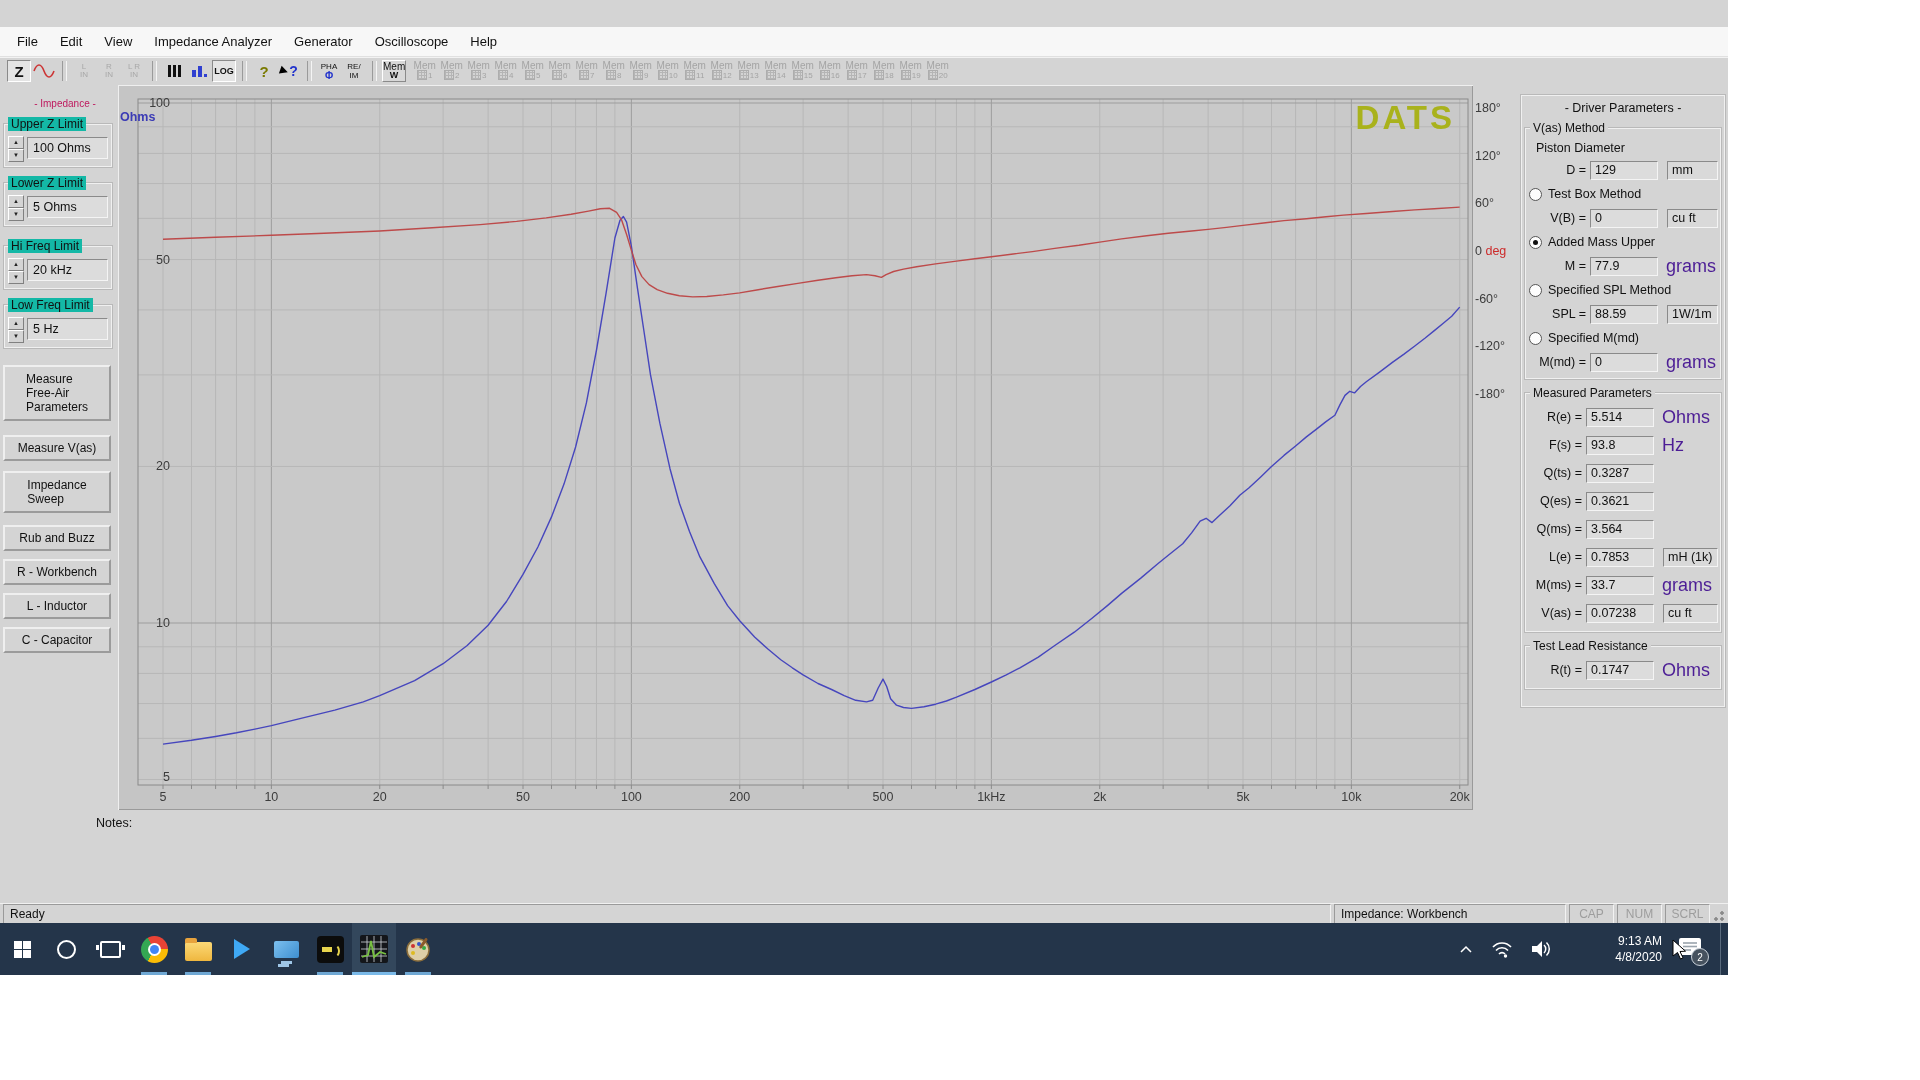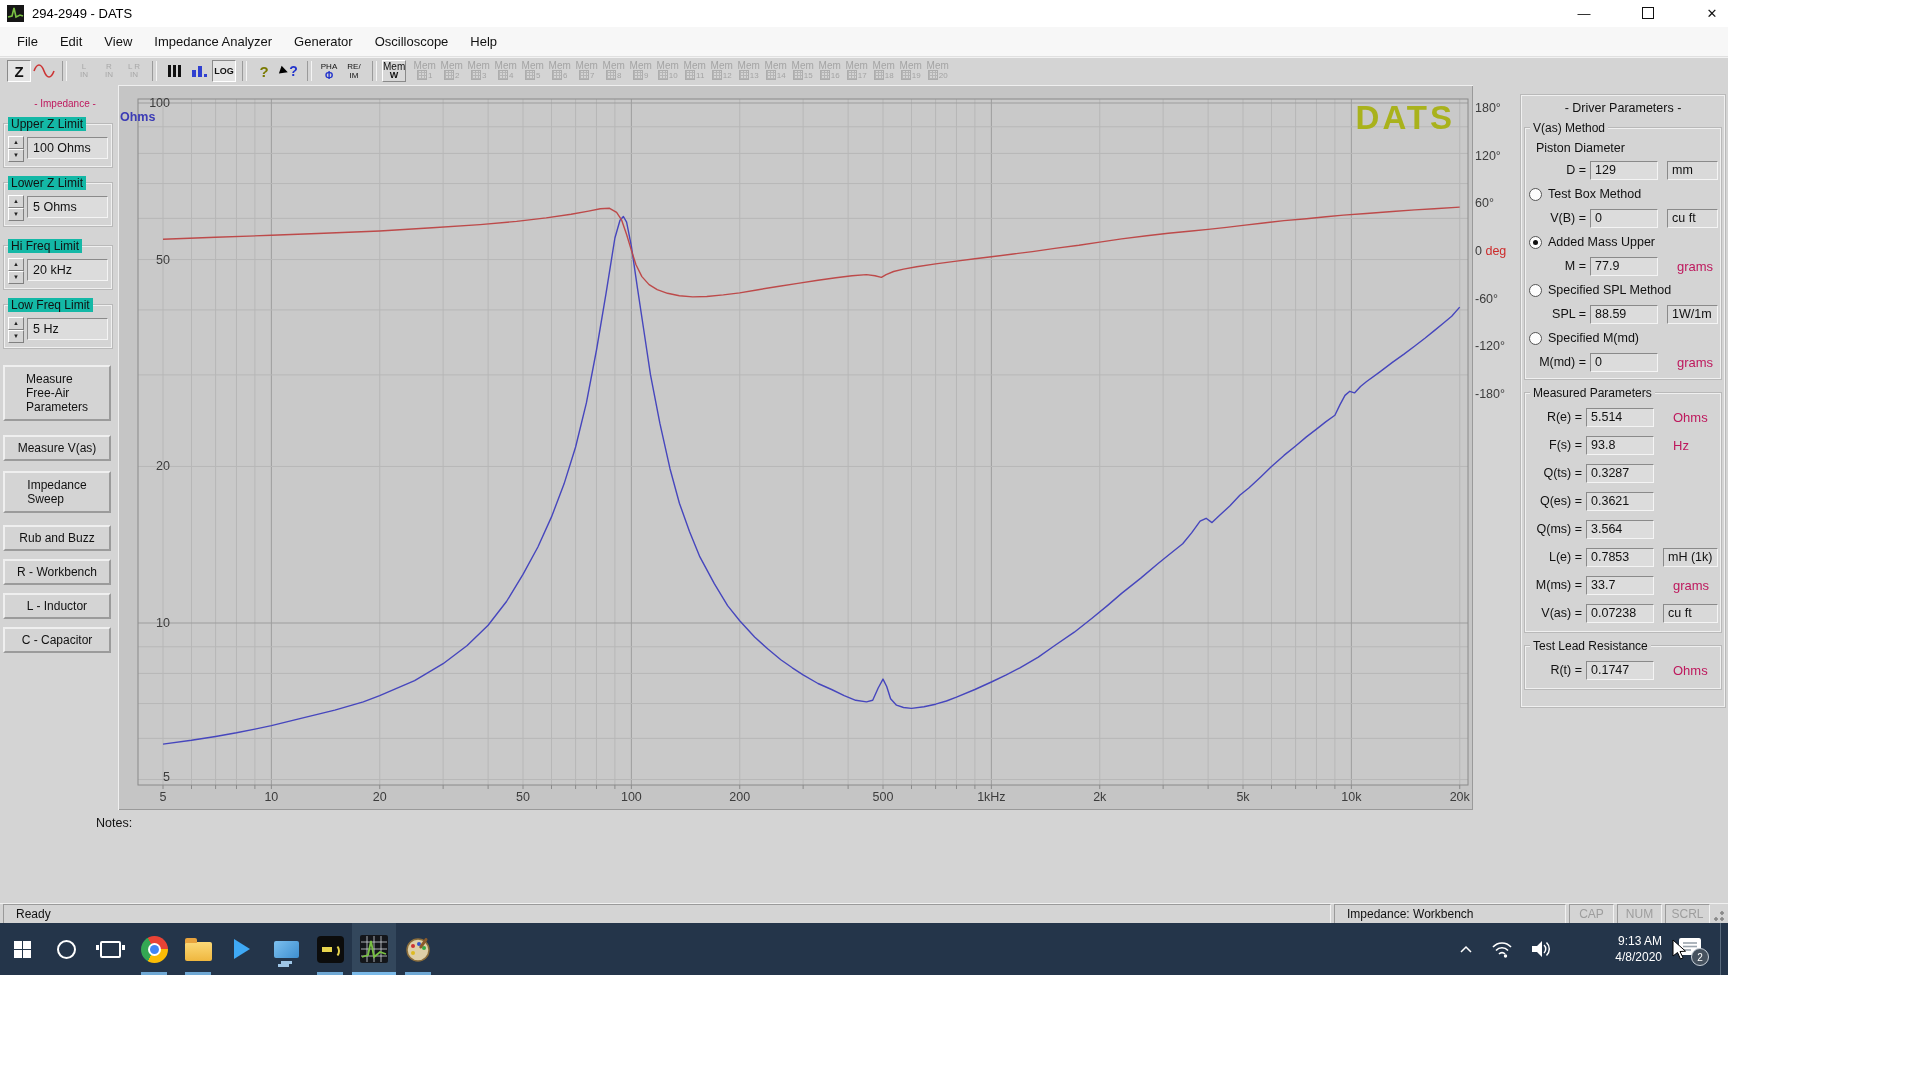--- a/index.html
+++ b/index.html
@@ -79,32 +79,32 @@
     margin-top:12px;padding:10px 3px 5px 3px;}
   .fs-legend{position:absolute;top:-7px;left:5px;background:#d4d4d4;padding:0 3px;font-size:12px;color:#111;white-space:nowrap;}
   .prow{display:flex;align-items:center;height:24px;}
   .prow.h28{height:28px;}
   .plabel{width:58px;text-align:right;font-size:12.5px;color:#111;flex-shrink:0;}
   .pinput{width:62px;height:17px;margin-left:4px;background:#dcdcdc;border:1px solid;
     border-color:#8a8a8a #f4f4f4 #f4f4f4 #8a8a8a;font-size:12.5px;color:#111;display:flex;align-items:center;
     padding-left:4px;flex-shrink:0;}
   .pubox{width:54px;height:17px;margin-left:9px;background:#d9d9d9;border:1px solid;
     border-color:#8a8a8a #f4f4f4 #f4f4f4 #8a8a8a;font-size:12.5px;color:#111;display:flex;align-items:center;padding-left:4px;}
-  .puplain{margin-left:19px;font-size:13px;color:#be185d;}
+  .puplain{margin-left:8px;font-size:18px;color:#4c1d95;}
   .radiorow{display:flex;align-items:center;height:24px;padding-left:1px;}
   .radio{width:11px;height:11px;border-radius:50%;background:#fdfdfd;border:1px solid #555;position:relative;flex-shrink:0;}
   .radio.on::after{content:'';position:absolute;left:3px;top:3px;width:5px;height:5px;border-radius:50%;background:#111;}
   .radiolabel{margin-left:6px;font-size:12.5px;color:#111;white-space:nowrap;}
   .piston{font-size:12.5px;color:#111;height:20px;display:flex;align-items:center;padding-left:8px;}
 
   
   .statusbar{position:absolute;left:0;top:903px;width:1728px;height:20px;background:#d4d4d4;border-top:1px solid #f0f0f0;
     display:flex;align-items:center;box-sizing:border-box;padding:1px 3px;gap:3px;}
   .spanel{height:20px;border:1px solid;border-color:#9a9a9a #f2f2f2 #f2f2f2 #9a9a9a;display:flex;align-items:center;
-    padding:0 12px;font-size:12px;color:#111;box-sizing:border-box;}
+    padding:0 6px;font-size:12px;color:#111;box-sizing:border-box;}
   .sp-ready{flex:1;} .sp-mode{width:232px;} .sp-key{width:45px;color:#9d9d9d;justify-content:center;}
   .grip{width:12px;height:16px;background:
     radial-gradient(circle at 9px 13px,#8a8a8a 1.5px,transparent 2px),
     radial-gradient(circle at 9px 7px,#8a8a8a 1.5px,transparent 2px),
     radial-gradient(circle at 3px 13px,#8a8a8a 1.5px,transparent 2px);}
 
   
   .taskbar{position:absolute;left:0;top:923px;width:1728px;height:52px;background:#24354a;}
   .tile{position:absolute;top:0;width:44px;height:52px;display:flex;align-items:center;justify-content:center;}
   .tile.active{background:#33475c;}
@@ -134,32 +134,20 @@
   .sliver{position:absolute;right:0;top:0;width:7px;height:52px;border-left:1px solid #5a6b7d;}
 
   .whitepad-r{position:absolute;left:1728px;top:0;width:192px;height:1080px;background:#fff;}
   .whitepad-b{position:absolute;left:0;top:975px;width:1920px;height:105px;background:#fff;}
 </style>
 </head>
 <body>
 
 <div class="app">
 
-  <div class="titlebar">
-    <svg class="title-icon" viewBox="0 0 17 17">
-      <rect x="0" y="0" width="17" height="17" fill="#161616"></rect>
-      <path d="M1,12 L5,11 L7,3 L9,12 L13,10 L16,11" fill="none" stroke="#7bc043" stroke-width="1.6"></path>
-    </svg>
-    <span class="title-text">294-2949 - DATS</span>
-    <div class="winbtn wb-min">—</div>
-    <div class="winbtn wb-max">
-        <span></span>
-      </div>
-    <div class="winbtn wb-close">✕</div>
-  </div>
 
   <div class="menubar">
     <div class="menu-item">File</div>
     <div class="menu-item">Edit</div>
     <div class="menu-item">View</div>
     <div class="menu-item">Impedance Analyzer</div>
     <div class="menu-item">Generator</div>
     <div class="menu-item">Oscilloscope</div>
     <div class="menu-item">Help</div>
   </div>

